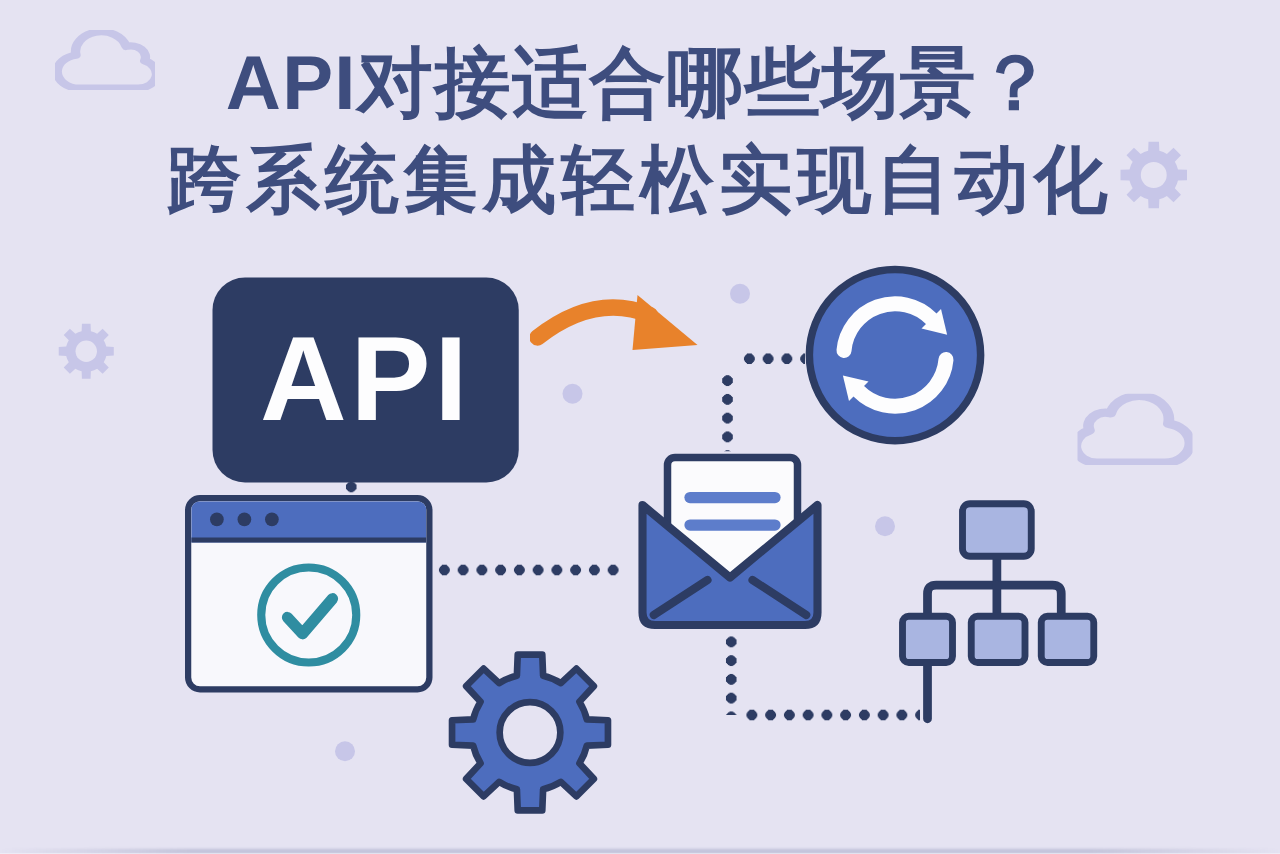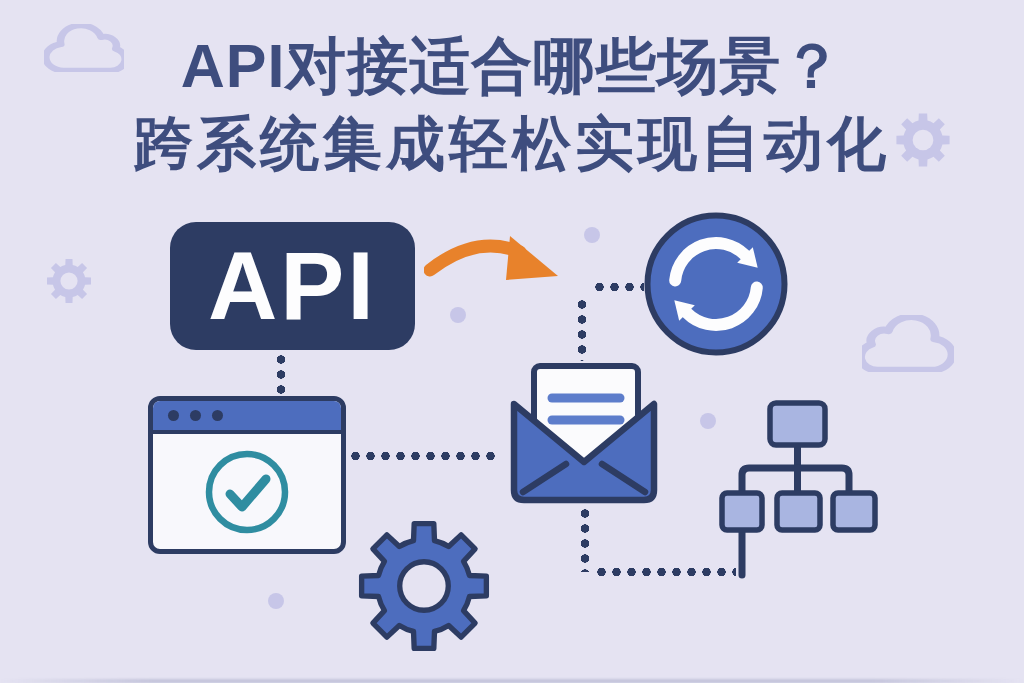--- a/index.html
+++ b/index.html
@@ -11,21 +11,21 @@
   html,body{width:1024px;height:683px;overflow:hidden;}
   body{font-family:"Liberation Sans",sans-serif;}
   .stage{position:relative;width:1024px;height:683px;background:var(--bg);overflow:hidden;}
 
   
   .hdr{position:absolute;top:34px;left:0;width:100%;text-align:center;color:var(--title);}
   .hdr h1{font-size:61px;font-weight:800;letter-spacing:1px;line-height:1.05;}
   .hdr h2{font-size:59px;font-weight:800;letter-spacing:4px;margin-top:16px;line-height:1.05;}
 
   
-  .api-badge{position:absolute;left:170px;top:222px;width:245px;height:128px;
+  .api-badge{position:absolute;left:170px;top:222px;width:245px;height:164px;
     background:var(--navy);border-radius:26px;display:flex;align-items:center;justify-content:center;}
   .api-badge span{color:#fdfdfe;font-size:96px;font-weight:800;letter-spacing:3px;line-height:1;}
 
   
   .browser{position:absolute;left:148px;top:396px;width:198px;height:158px;
     background:#f8f8fc;border:5px solid var(--navy);border-radius:12px;overflow:hidden;}
   .browser-bar{height:33px;background:var(--blue);border-bottom:4px solid var(--navy);
     display:flex;align-items:center;gap:11px;padding-left:15px;}
   .browser-bar i{width:11px;height:11px;border-radius:50%;background:var(--navy);}
   .browser-body{height:116px;display:flex;align-items:center;justify-content:center;}

